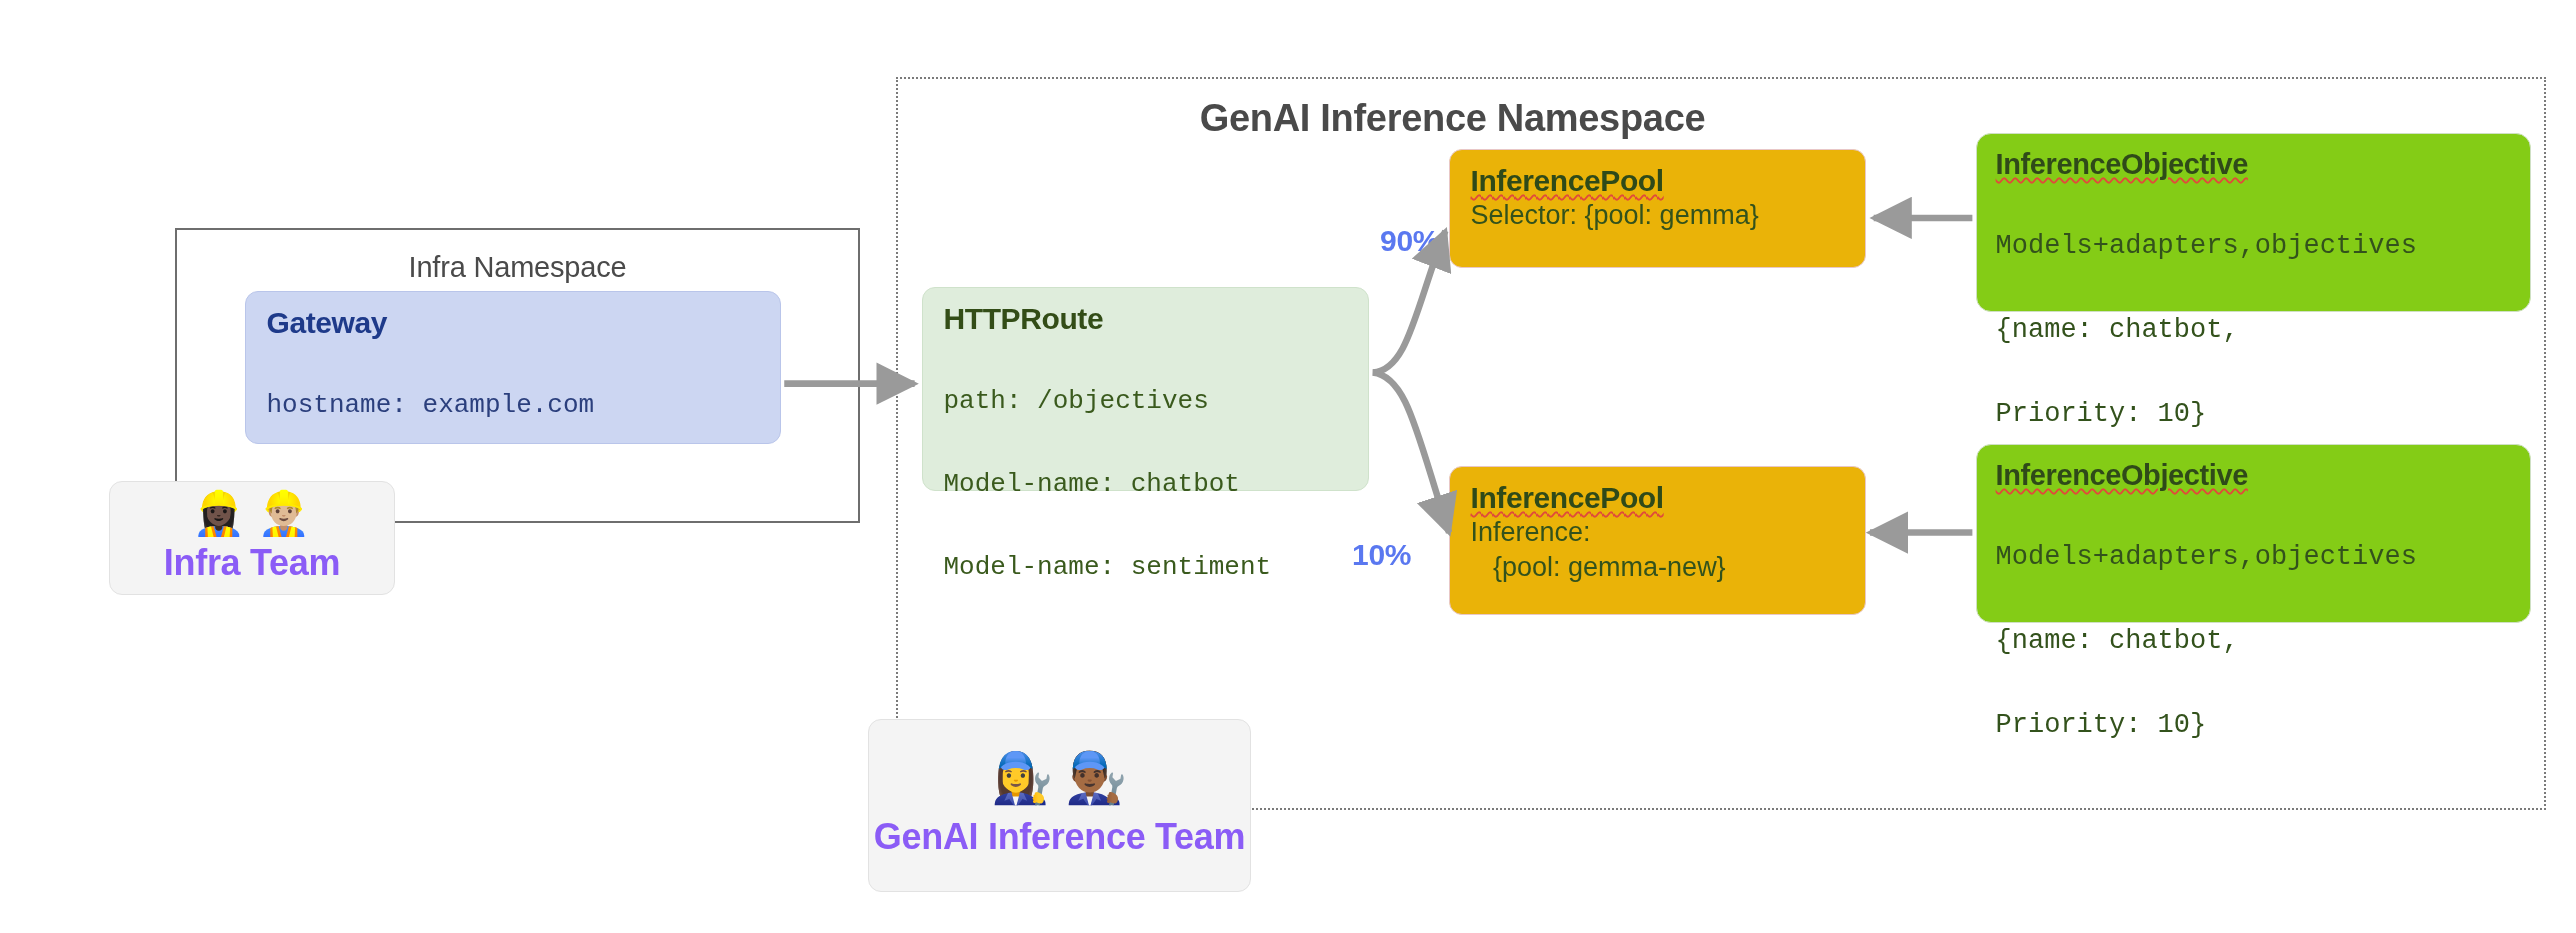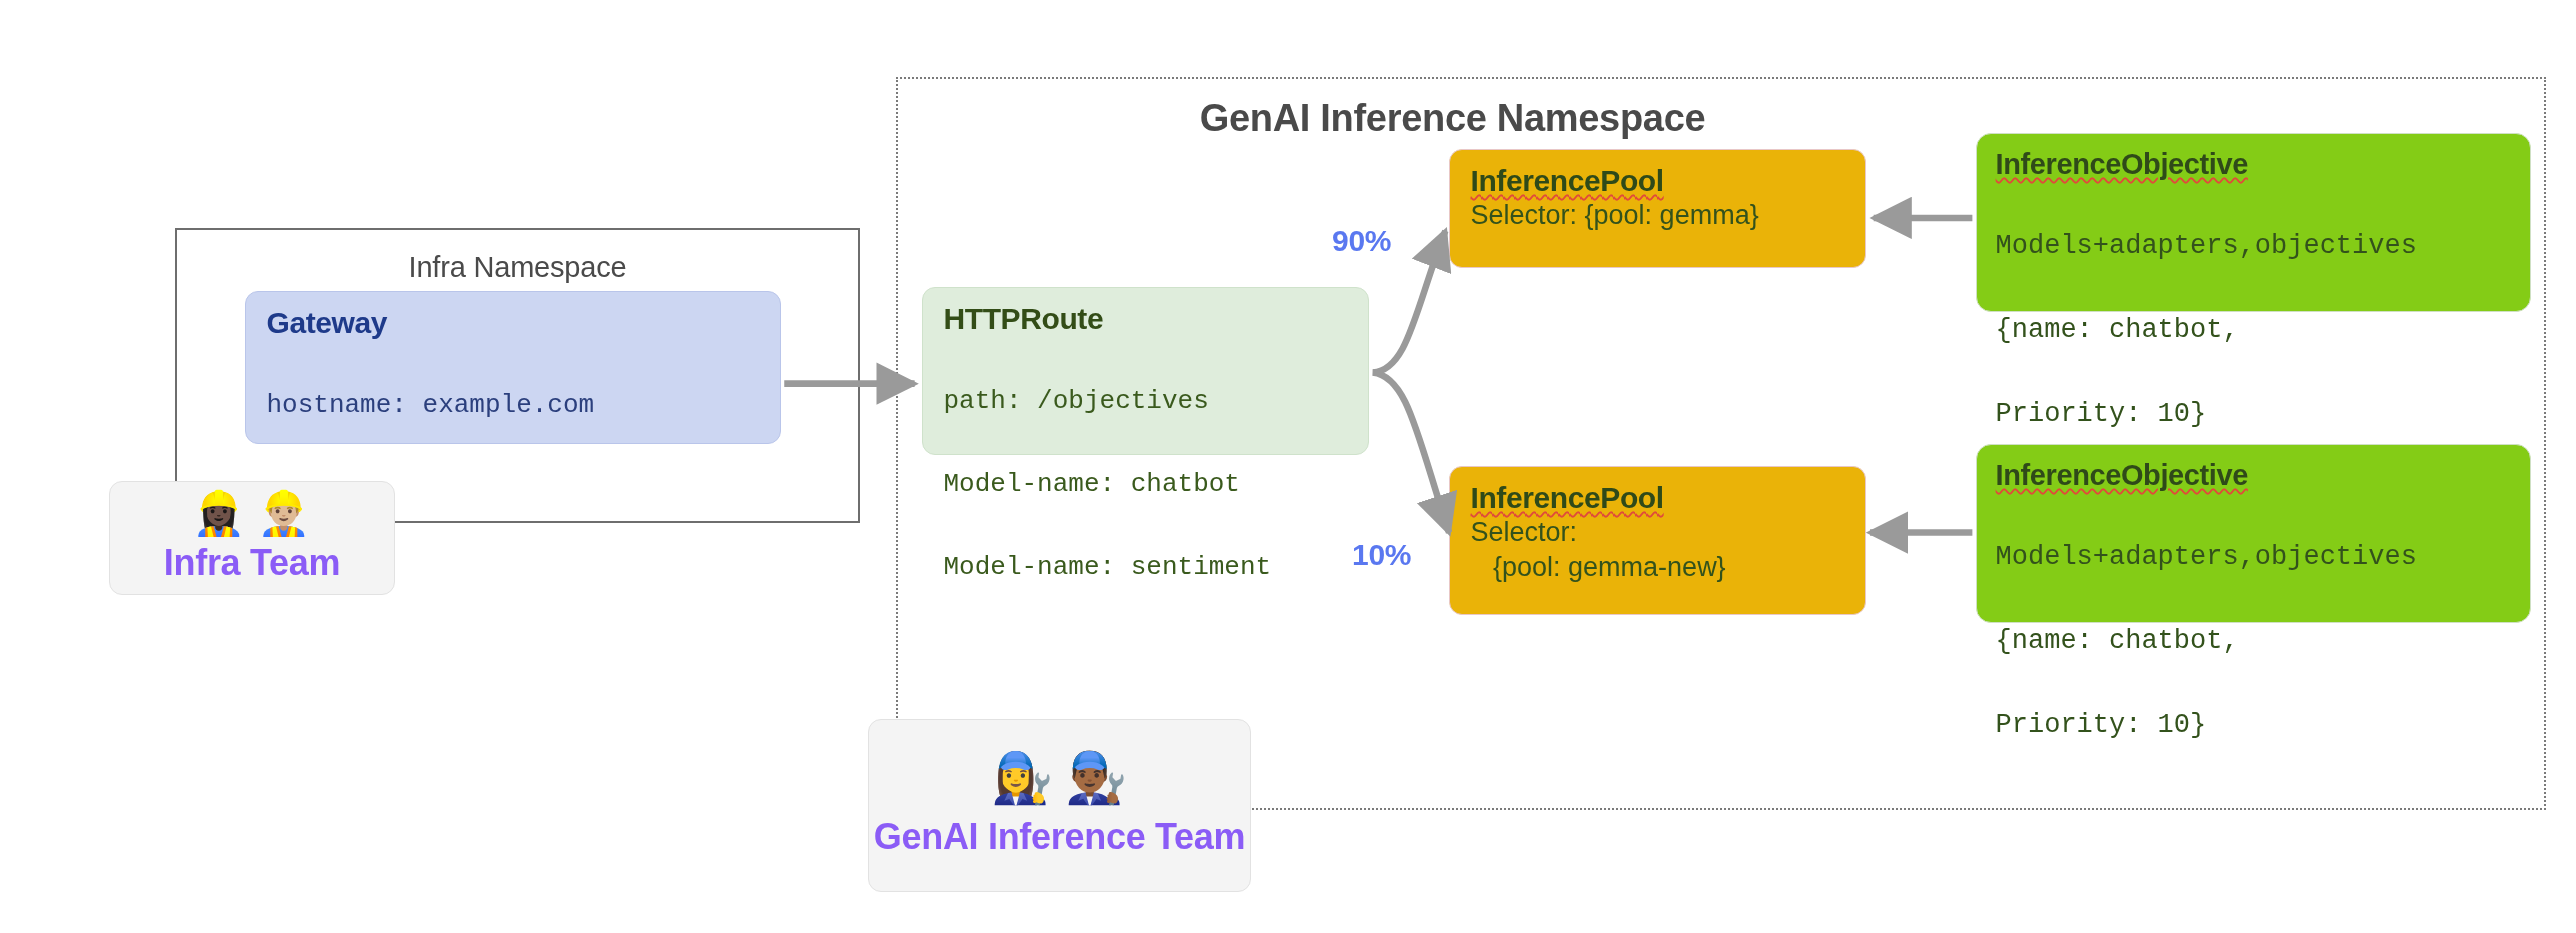--- a/index.html
+++ b/index.html
@@ -106,21 +106,21 @@
     color: #1f3a8f;
   }
   .node-gateway .title { color: #1e3a8a; }
   .node-gateway .body  { color: #2b3f7d; }
 
   
   .node-httproute {
     left: 922px;
     top: 287px;
     width: 447px;
-    height: 168px;
+    height: 204px;
     background: #dfeddc;
     border: 0.9px solid #cfe2cb;
     color: #2f4a1c;
   }
   .node-httproute .title { color: #334d17; }
   .node-httproute .body  { color: #3a5a1d; }
 
   
   .node-pool {
     width: 417px;
@@ -188,21 +188,21 @@
   .team-genai .team-emojis { font-size: 50px; margin-bottom: 13px; }
 
   
   .pct {
     position: absolute;
     font-size: 30px;
     font-weight: bold;
     color: #5a78f0;
     letter-spacing: -0.3px;
   }
-  .pct-90 { left: 1332px; top: 224px; }
+  .pct-90 { left: 1380px; top: 224px; }
   .pct-10 { left: 1352px; top: 538px; }
 
   
   #connectors {
     position: absolute;
     left: 0;
     top: 0;
     width: 2576px;
     height: 933px;
     pointer-events: none;
@@ -251,21 +251,21 @@
     <div class="body">Model-name: sentiment</div>
   </div>
 
   <div class="node node-pool node-pool-1">
     <div class="title spell">InferencePool</div>
     <div class="body-sans">Selector: {pool: gemma}</div>
   </div>
 
   <div class="node node-pool node-pool-2">
     <div class="title spell">InferencePool</div>
-    <div class="body-sans">Selector:</div>
+    <div class="body-sans">Inference:</div>
     <div class="body-sans">   {pool: gemma-new}</div>
   </div>
 
   <div class="node node-objective node-objective-1">
     <div class="title spell">InferenceObjective</div>
     <div class="body">Models+adapters,objectives</div>
     <div class="body">{name: chatbot,</div>
     <div class="body">Priority: 10}</div>
   </div>
 

